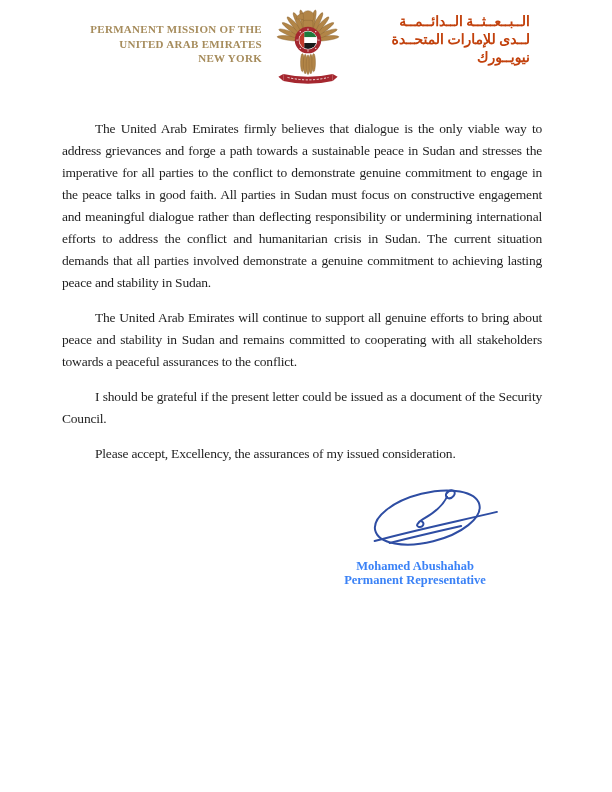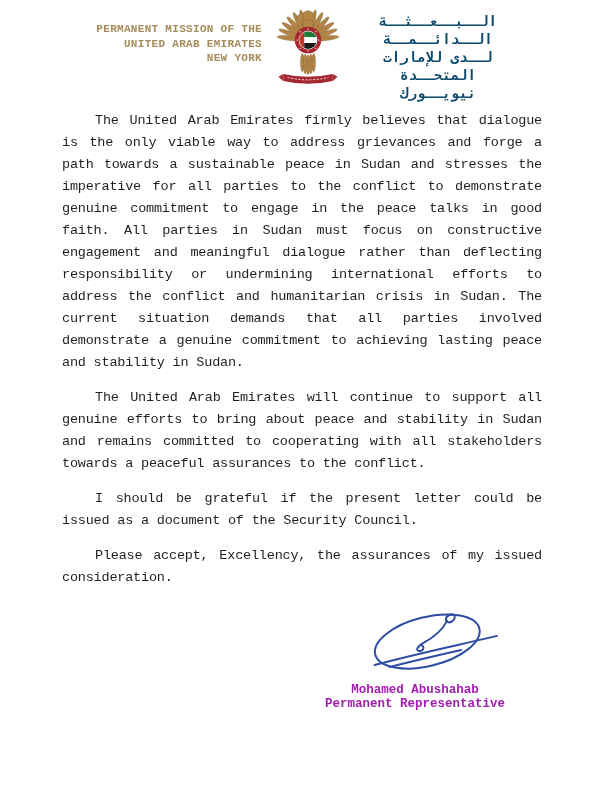--- a/index.html
+++ b/index.html
@@ -2,21 +2,21 @@
 <html><head>
 <meta charset="utf-8">
 <style>
   html, body { margin: 0; padding: 0; background: #ffffff; }
   .page {
     position: relative;
     width: 612px;
     height: 792px;
     background: #ffffff;
     overflow: hidden;
-    font-family: Liberation Mono, monospace;
+    font-family: Liberation Serif, serif;
   }
 
   
   .head-en {
     position: absolute;
     left: 62px;
     top: 22px;
     width: 200px;
     text-align: right;
     font-weight: bold;
@@ -32,37 +32,37 @@
     width: 64px;
     height: 79px;
   }
   .emblem svg { display: block; width: 100%; height: 100%; }
   .head-ar {
     position: absolute;
     left: 346px;
     top: 13px;
     width: 184px;
     direction: rtl;
-    text-align: center;
+    text-align: right;
     font-weight: bold;
     font-size: 14px;
     line-height: 18px;
-    color: #0c4a6e;
+    color: #c2410c;
   }
 
   
   .letter-body {
     position: absolute;
     left: 62px;
     top: 110px;
     width: 480px;
     color: #1f1f1f;
   }
   .letter-body p {
-    margin: 0 0 13px 0;
+    margin: 8px 0 13px 0;
     text-indent: 33px;
     text-align: justify;
     font-size: 13.5px;
     letter-spacing: -0.2px;
     line-height: 22px;
   }
 
   
   .sig-block {
     width: 230px;
@@ -72,21 +72,21 @@
   .sig-ink {
     display: block;
     width: 148px;
     height: 80px;
     margin: 0 24px 2px auto;
   }
   .sig-name {
     font-weight: bold;
     font-size: 12.5px;
     line-height: 13.5px;
-    color: #a21caf;
+    color: #3b82f6;
   }
 </style>
 </head>
 <body>
 
 <div class="page">
 
   <header>
     <div class="head-en">
       <div>PERMANENT MISSION OF THE</div>

